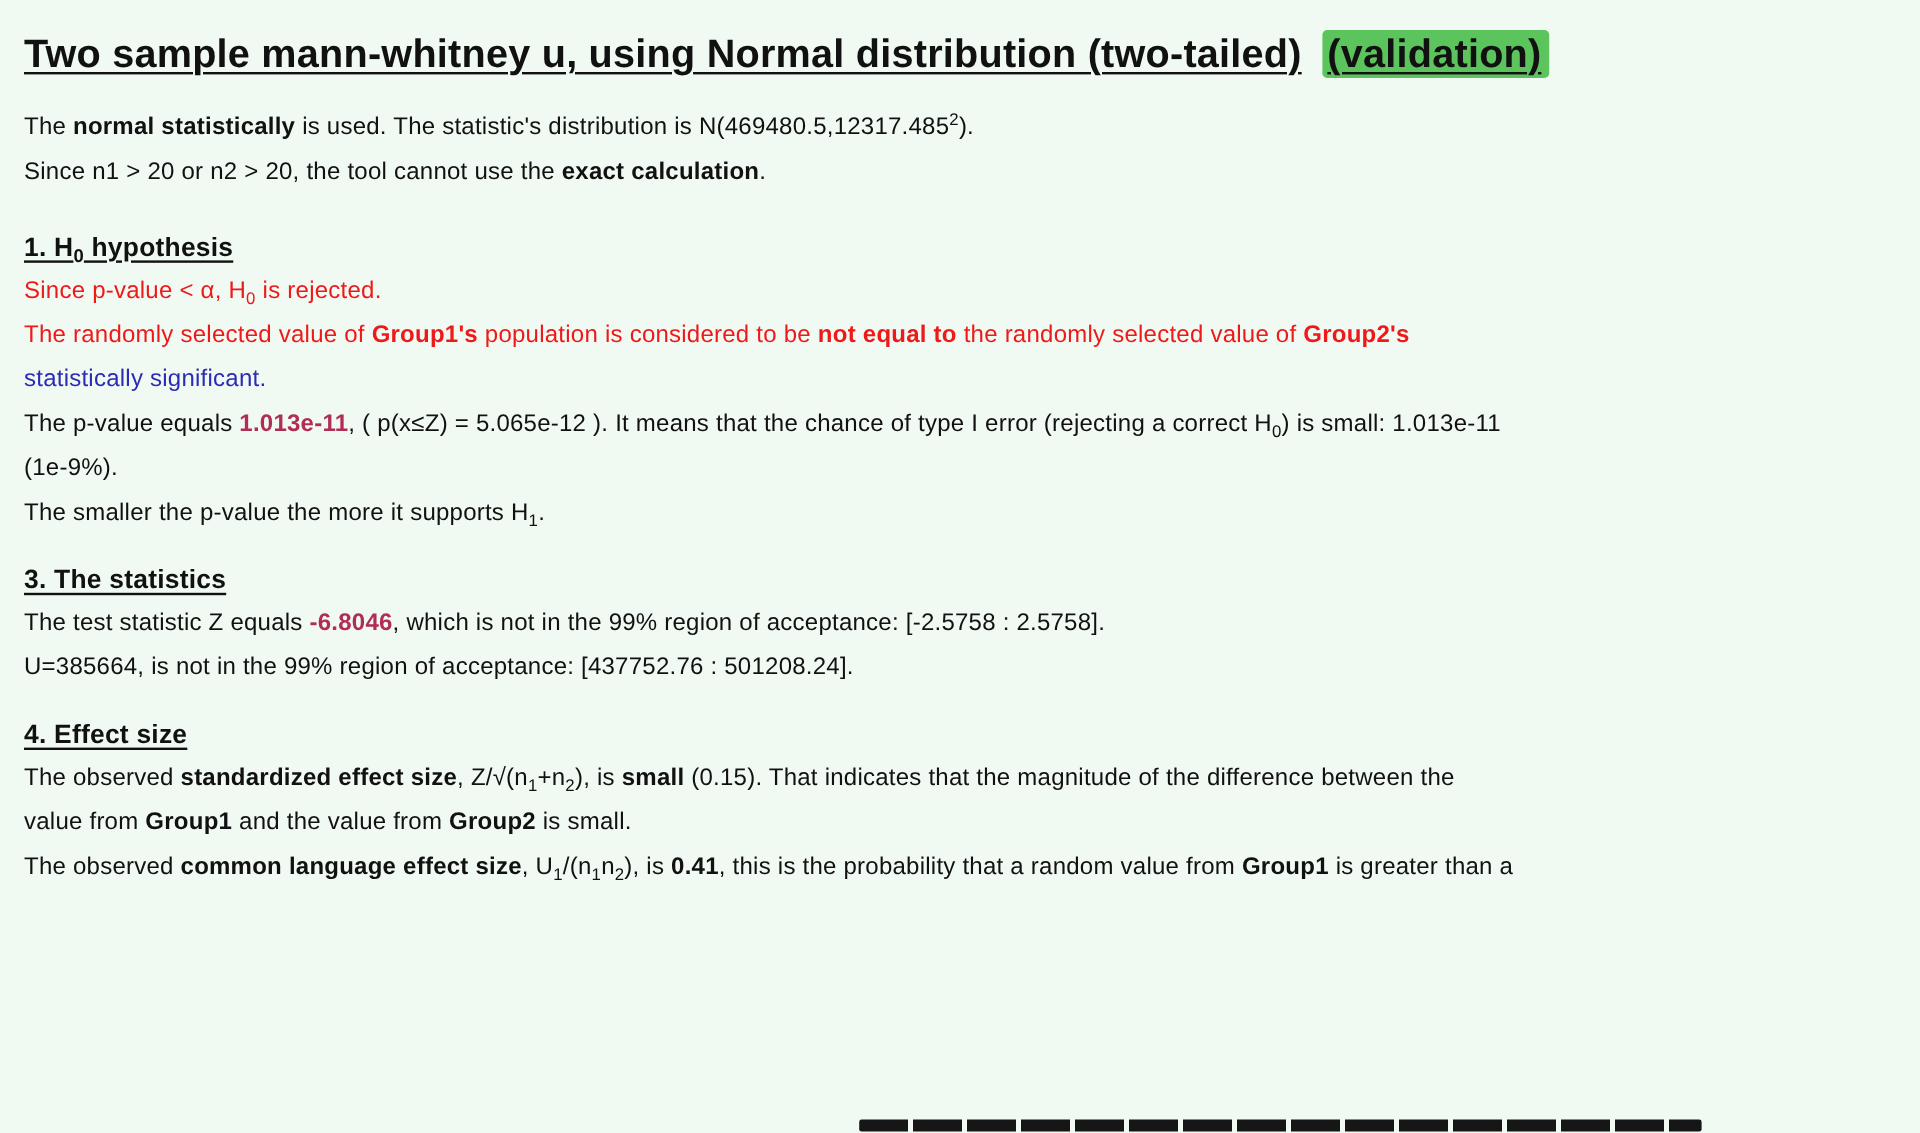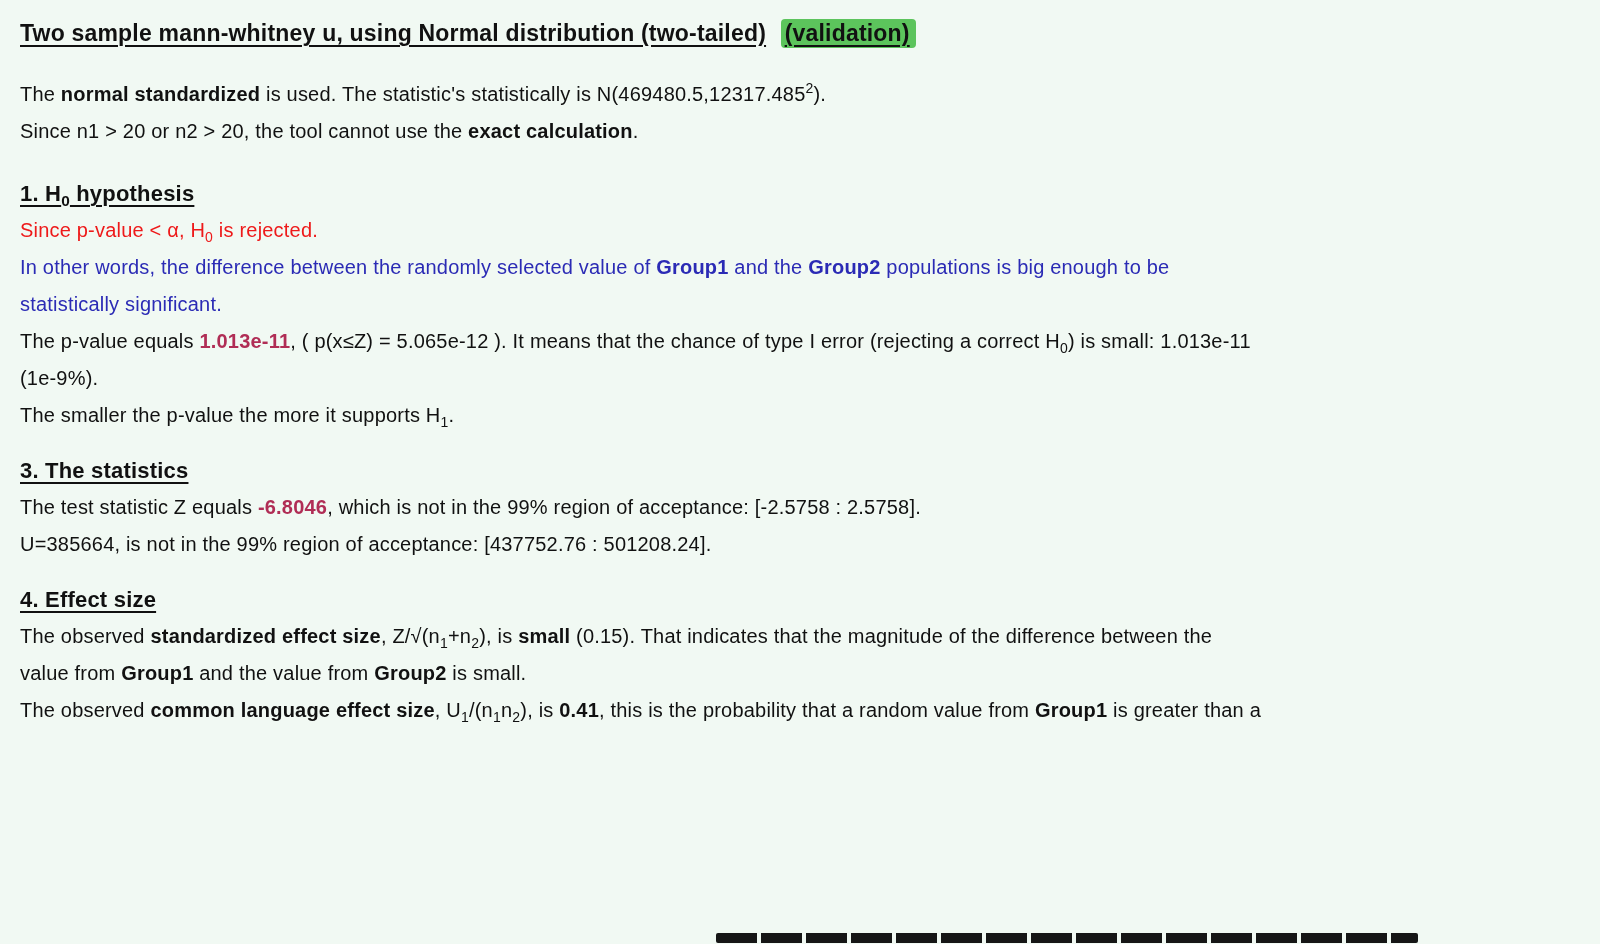--- a/index.html
+++ b/index.html
@@ -18,23 +18,23 @@
     position: relative;
     background: var(--background);
     color: var(--text);
     font-family: "Liberation Sans", "DejaVu Sans", sans-serif;
     font-size: 20px;
     letter-spacing: 0.2px;
     padding: 12px 20px 0 20px;
     overflow: hidden;
   }
   h1 {
-    font-size: 23px;
+    font-size: 33px;
     font-weight: 700;
-    margin: 4px 0 26px 0;
+    margin: 16px 0 26px 0;
     line-height: 34px;
     white-space: nowrap;
   }
   .u { text-decoration: underline; text-decoration-thickness: 2px; text-underline-offset: 4px; }
   .badge {
     background: var(--badge-green);
     padding: 1px 6px 2px 4px;
     border-radius: 4px;
     margin-left: 8px;
   }
@@ -76,28 +76,28 @@
 <body>
 
 <main class="report">
 
   <h1>
     <span class="u">Two sample mann-whitney u, using Normal distribution (two-tailed)</span>
     <span class="u badge">(validation)</span>
   </h1>
 
   <section class="section">
-    <p class="line"><span>The </span><span class="b">normal standardized</span><span> is used. The statistic's statistically is N(469480.5,12317.485</span><sup>2</sup><span>).</span></p>
+    <p class="line"><span>The </span><span class="b">normal statistically</span><span> is used. The statistic's distribution is N(469480.5,12317.485</span><sup>2</sup><span>).</span></p>
     <p class="line"><span>Since n1 &gt; 20 or n2 &gt; 20, the tool cannot use the </span><span class="b">exact calculation</span><span>.</span></p>
   </section>
 
   <section class="section">
     <h2><span>1. H</span><sub>0</sub><span> hypothesis</span></h2>
     <p class="line red"><span>Since p-value &lt; α, H</span><sub>0</sub><span> is rejected.</span></p>
-    <p class="line blue"><span>In other words, the difference between the randomly selected value of </span><span class="b">Group1</span><span> and the </span><span class="b">Group2</span><span> populations is big enough to be</span></p>
+    <p class="line red"><span>The randomly selected value of </span><span class="b">Group1's</span><span> population is considered to be </span><span class="b">not equal to</span><span> the randomly selected value of </span><span class="b">Group2's</span></p>
     <p class="line blue"><span>statistically significant.</span></p>
   </section>
 
   <section class="section">
     <p class="line"><span>The p-value equals </span><span class="val">1.013e-11</span><span>, ( p(x≤Z) = 5.065e-12 ). It means that the chance of type I error (rejecting a correct H</span><sub>0</sub><span>) is small: 1.013e-11</span></p>
     <p class="line"><span>(1e-9%).</span></p>
     <p class="line"><span>The smaller the p-value the more it supports H</span><sub>1</sub><span>.</span></p>
   </section>
 
   <section class="section gap-lg">

